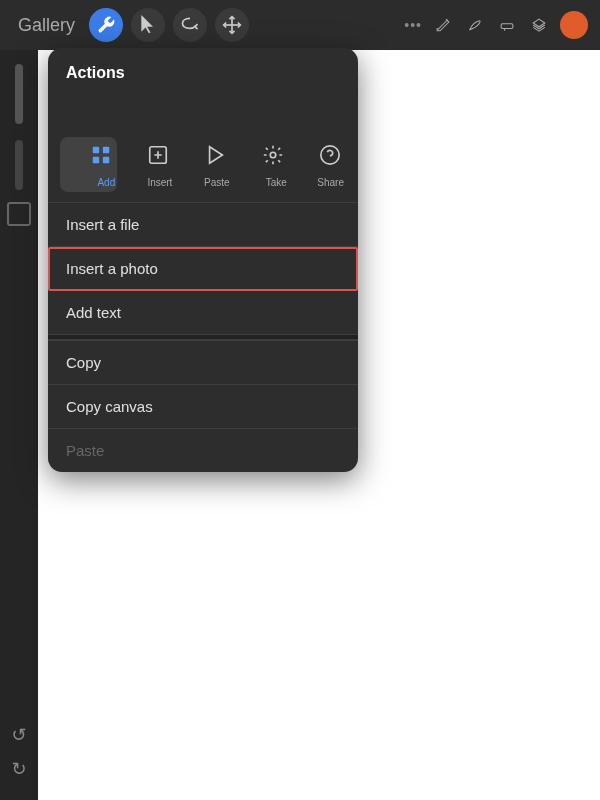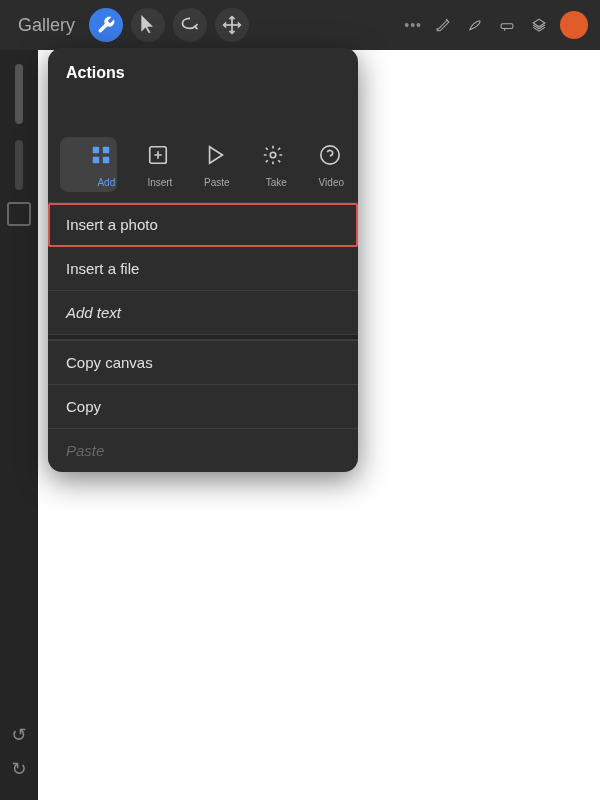--- a/index.html
+++ b/index.html
@@ -244,21 +244,20 @@
       padding: 13px 18px;
       color: #e0e0e0;
       font-size: 15px;
       cursor: pointer;
       border-bottom: 1px solid #3d3d3d;
       transition: background 0.1s;
     }
 
     .menu-item:last-child {
       border-bottom: none;
-      font-style: italic;
     }
 
     .menu-item.highlighted {
       outline: 2px solid #d9534f;
       outline-offset: -2px;
       border-radius: 2px;
     }
 
     .menu-item.disabled {
       color: #666;
@@ -402,42 +401,42 @@
     </div>
 
     <div class="panel-tab">
       <div class="tab-icon">
         <svg width="22" height="22" viewBox="0 0 24 24" fill="none" stroke="#ccc" stroke-width="1.8">
           <circle cx="12" cy="12" r="10"></circle>
           <path d="M9.09 9a3 3 0 0 1 5.83 1c0 2-3 3-3 3"></path>
           <line x1="12" y1="17" x2="12.01" y2="17"></line>
         </svg>
       </div>
-      <span class="tab-label">Video</span>
+      <span class="tab-label">Share</span>
     </div>
   </div>
 
   <div class="menu-section">
+    <div class="menu-item">
+      <span>Insert a file</span>
+    </div>
     <div class="menu-item highlighted">
       <span>Insert a photo</span>
     </div>
     <div class="menu-item">
-      <span>Insert a file</span>
-    </div>
-    <div class="menu-item">
       <span>Add text</span>
     </div>
   </div>
 
   <div class="menu-gap"></div>
 
   <div class="menu-section">
     <div class="menu-item">
+      <span>Copy</span>
+    </div>
+    <div class="menu-item">
       <span>Copy canvas</span>
-    </div>
-    <div class="menu-item">
-      <span>Copy</span>
     </div>
     <div class="menu-item disabled">
       <span>Paste</span>
     </div>
   </div>
 </div>
 
 </body></html>

